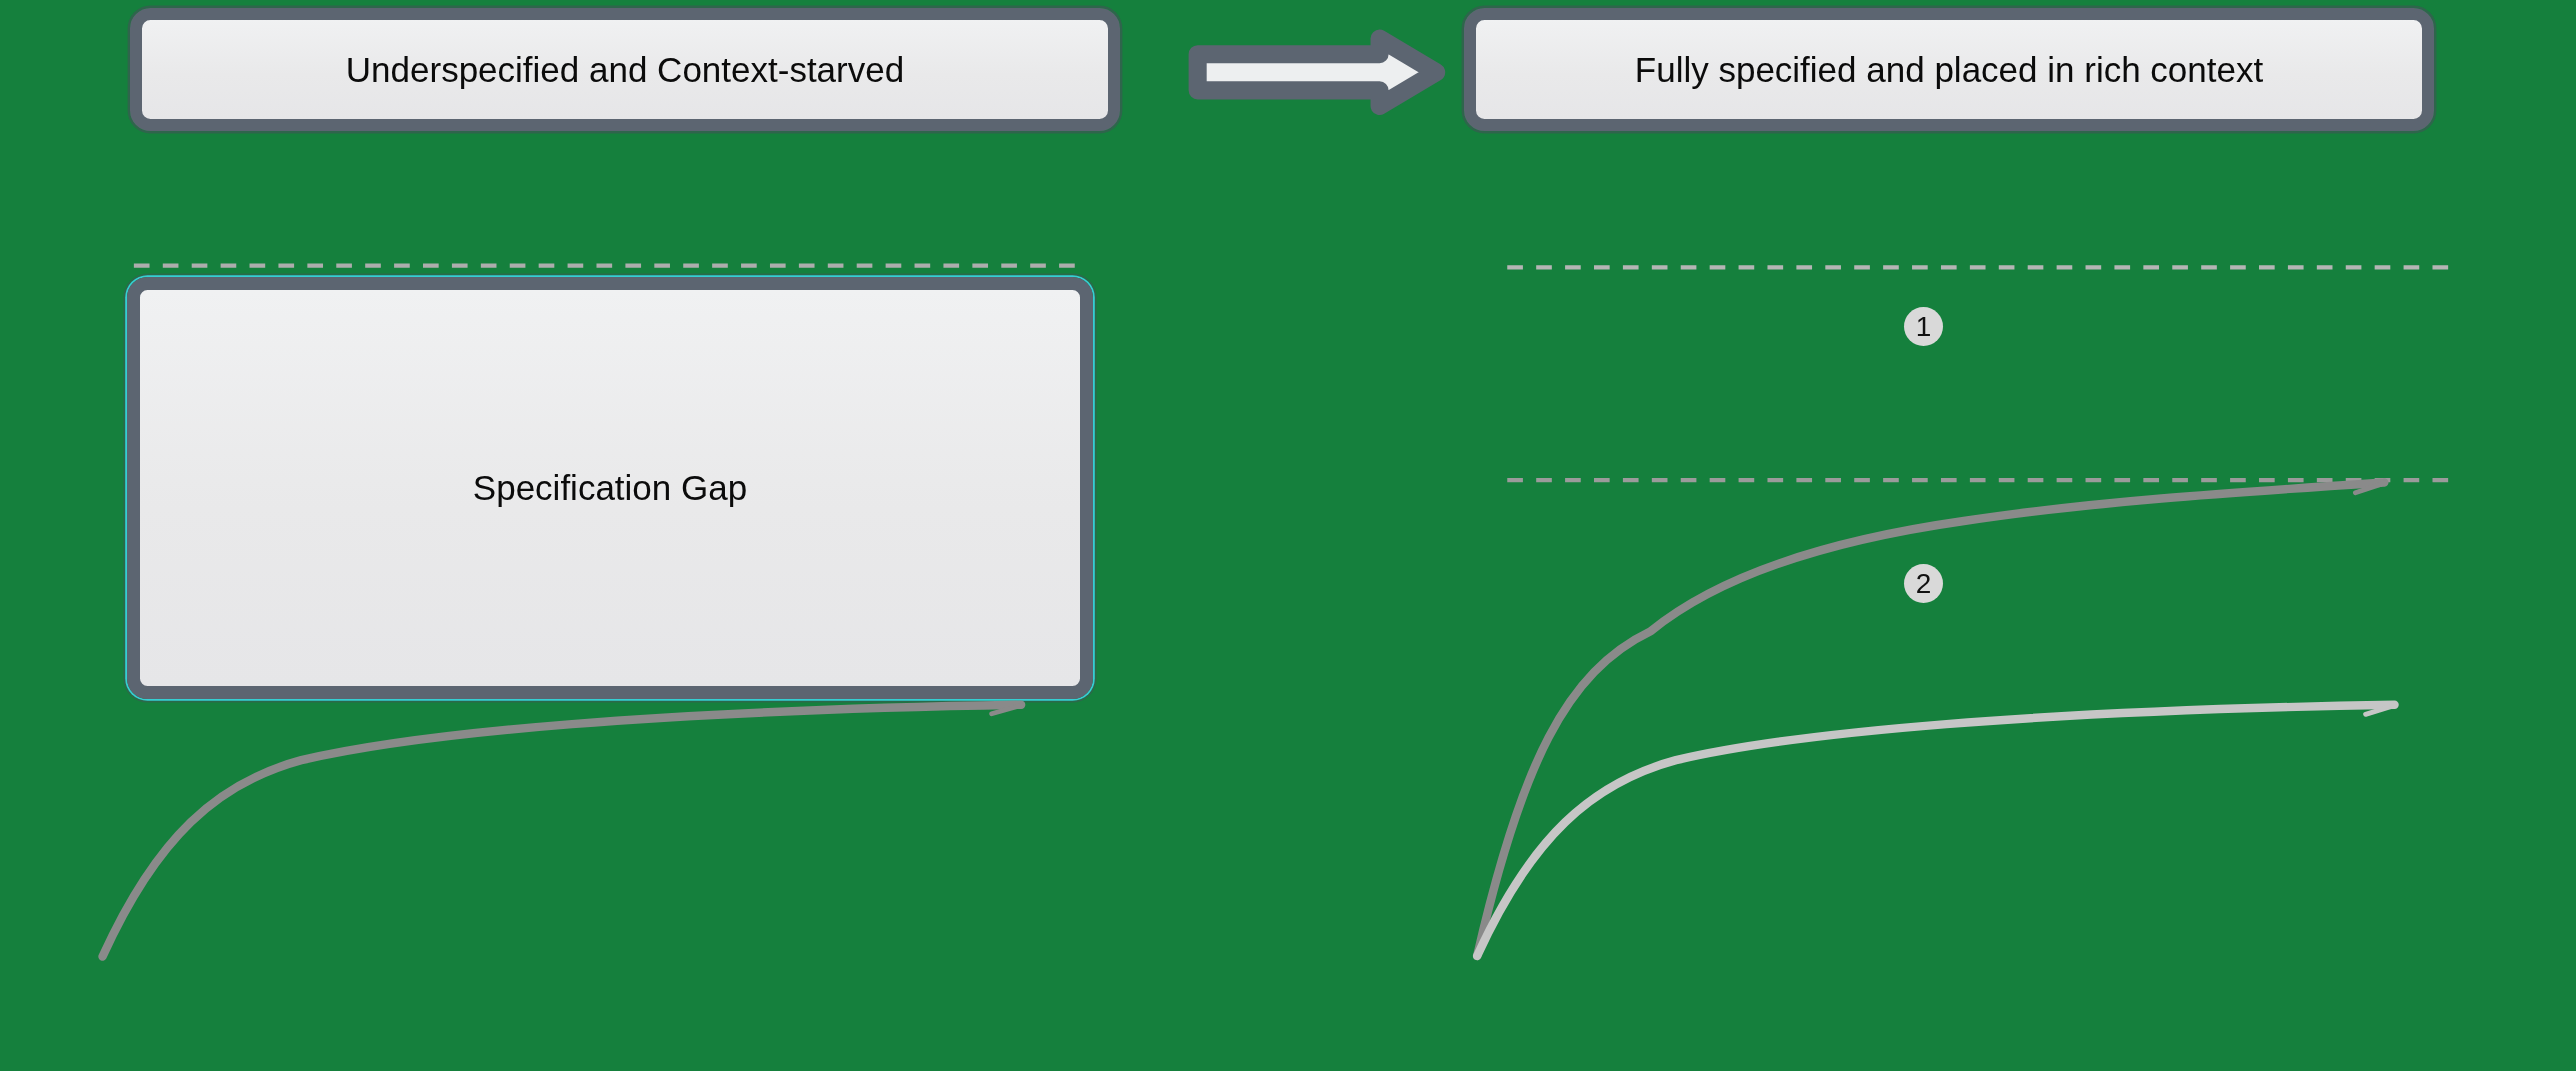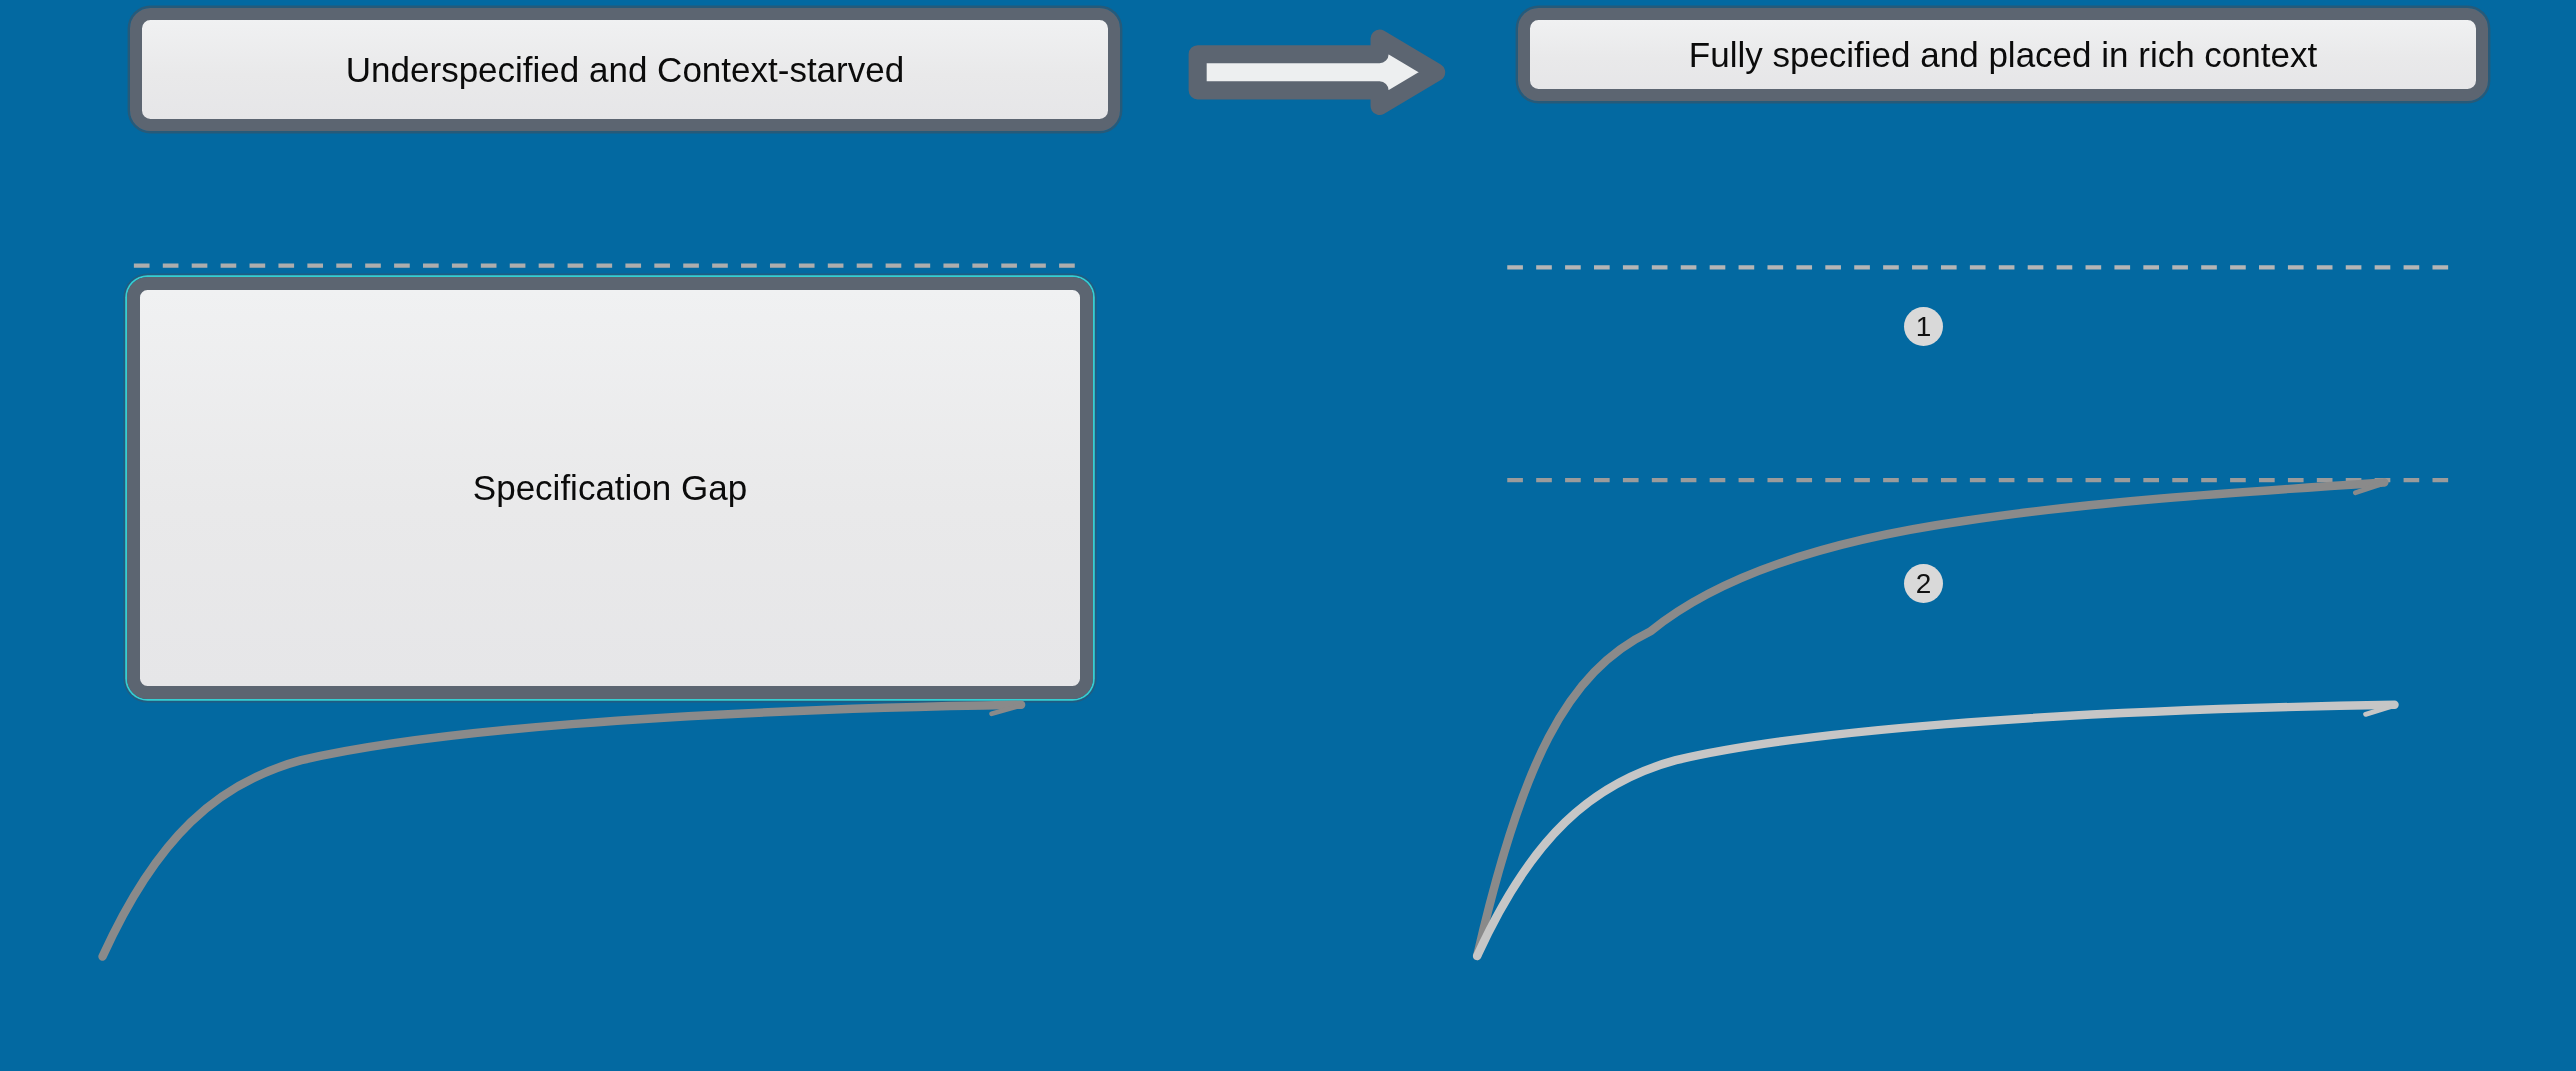--- a/index.html
+++ b/index.html
@@ -1,27 +1,27 @@
 <!DOCTYPE html>
 <html style="font-size:9.6px"><head>
 <meta charset="utf-8">
 <style>
   html,body{margin:0;padding:0;background:#000;}
-  .canvas{position:relative;width:2576px;height:1071px;background:#0369a1;overflow:hidden;
+  .canvas{position:relative;width:2576px;height:1071px;background:#15803d;overflow:hidden;
           font-family:"Liberation Sans", sans-serif;}
 
   
   .slide-box{position:absolute;box-sizing:border-box;background:linear-gradient(180deg,#f0f1f2 0%,#e9e9ea 55%,#e6e6e8 100%);
              border:12px solid #5c6571;border-radius:20.5px;
              display:flex;align-items:center;justify-content:center;
              box-shadow:0 0 0 2.4px rgba(70,78,90,.55);}
   .slide-box .box-text{color:#0b0b0b;font-size:35px;line-height:1.15;text-align:center;}
 
   .title-left {left:130px; top:8.4px;  width:990px;height:123px;}
-  .title-right{left:1518px;top:8.4px;  width:970px;height:93px;}
+  .title-right{left:1464px;top:8.4px;  width:970px;height:123px;}
   .gap-box    {left:127px; top:277px; width:966px;height:422px;border-width:13.3px;
                box-shadow:0 0 0 1.8px #35cfd3, 0 0 0 3.6px rgba(70,78,90,.45);}
 
   
   .badge{position:absolute;width:39px;height:39px;border-radius:50%;background:#d9d9d9;
          display:flex;align-items:center;justify-content:center;}
   .badge span{color:#111;font-size:28px;line-height:1;}
   .badge-1{left:1904px;top:307px;}
   .badge-2{left:1904px;top:564px;}
 

